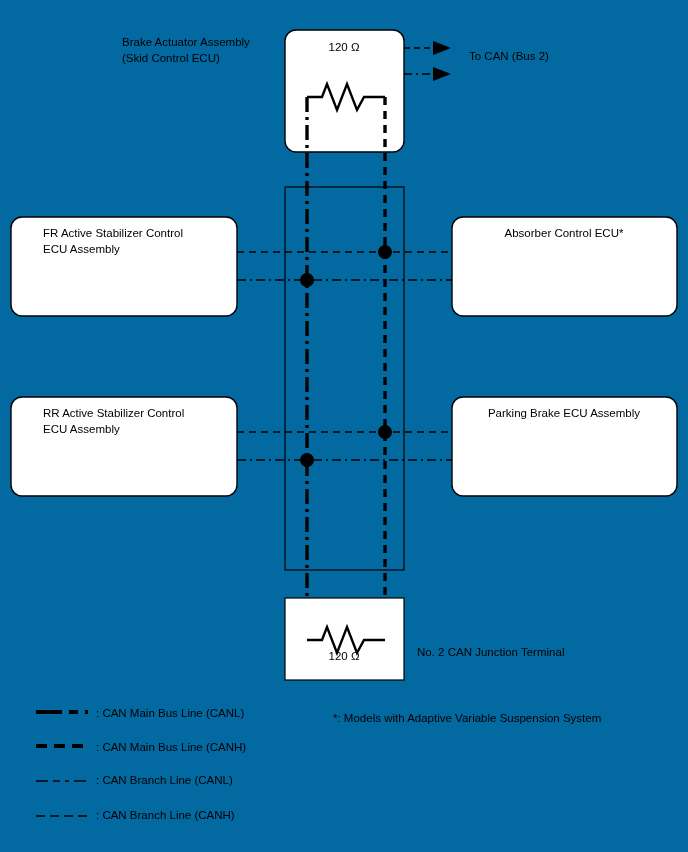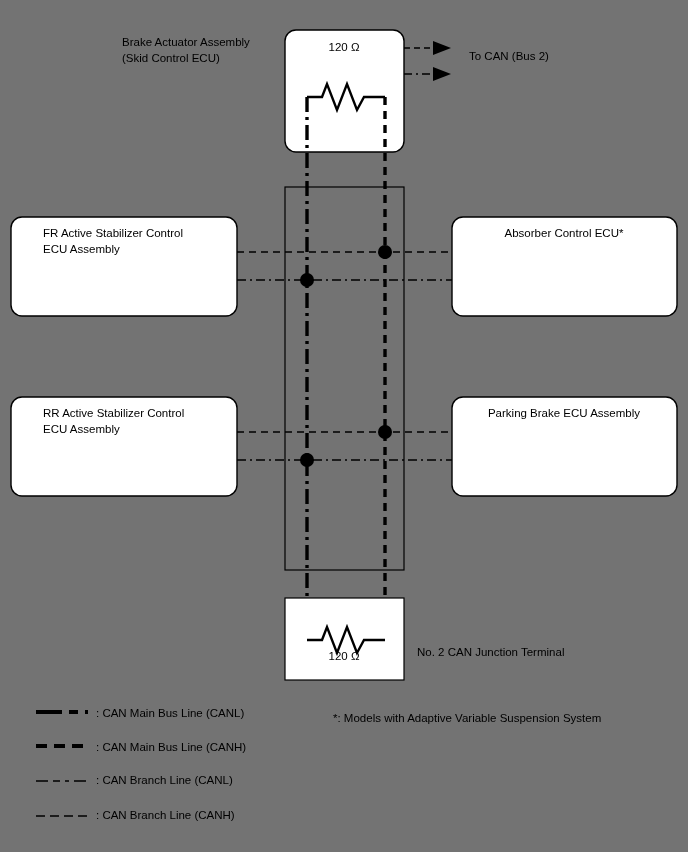--- a/index.html
+++ b/index.html
@@ -9,21 +9,21 @@
     background: #ffffff;
   }
   body {
     font-family: "Liberation Sans", sans-serif;
     color: #000000;
   }
   #diagram-root {
     position: relative;
     width: 688px;
     height: 852px;
-    background: #737373;
+    background: #0369a1;
     overflow: hidden;
   }
   svg#diagram-canvas {
     position: absolute;
     top: 0;
     left: 0;
     width: 688px;
     height: 852px;
   }
   .box-label {

